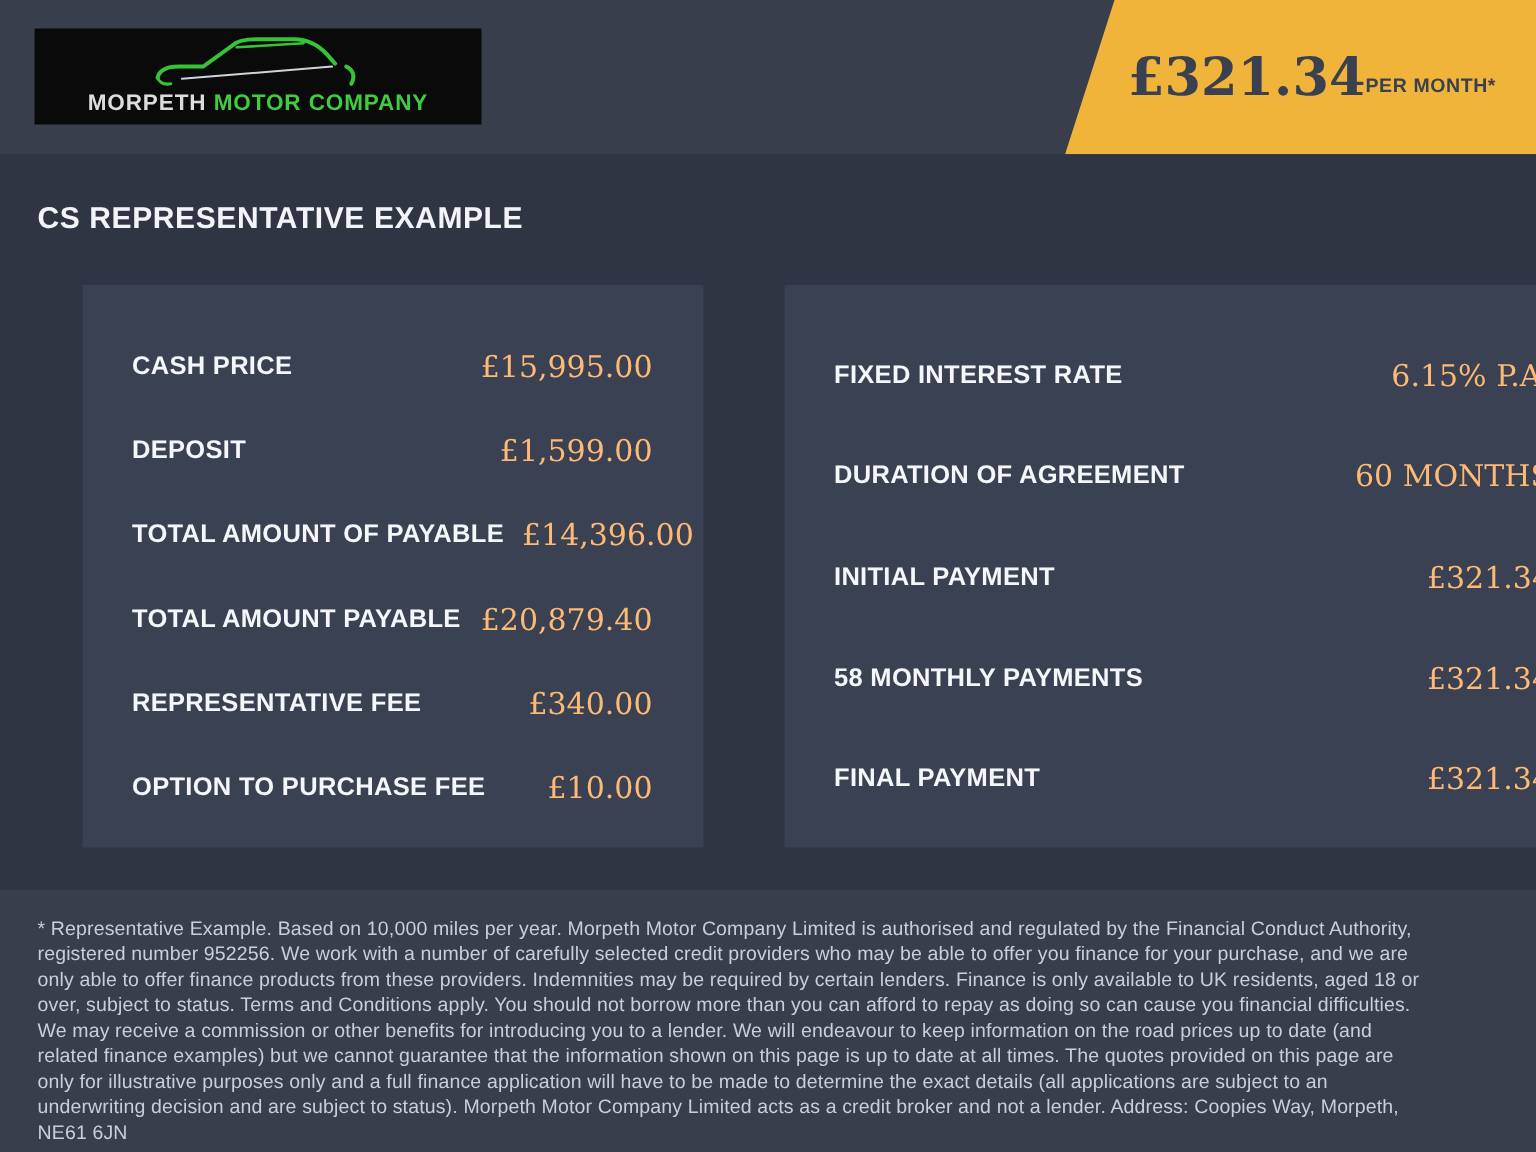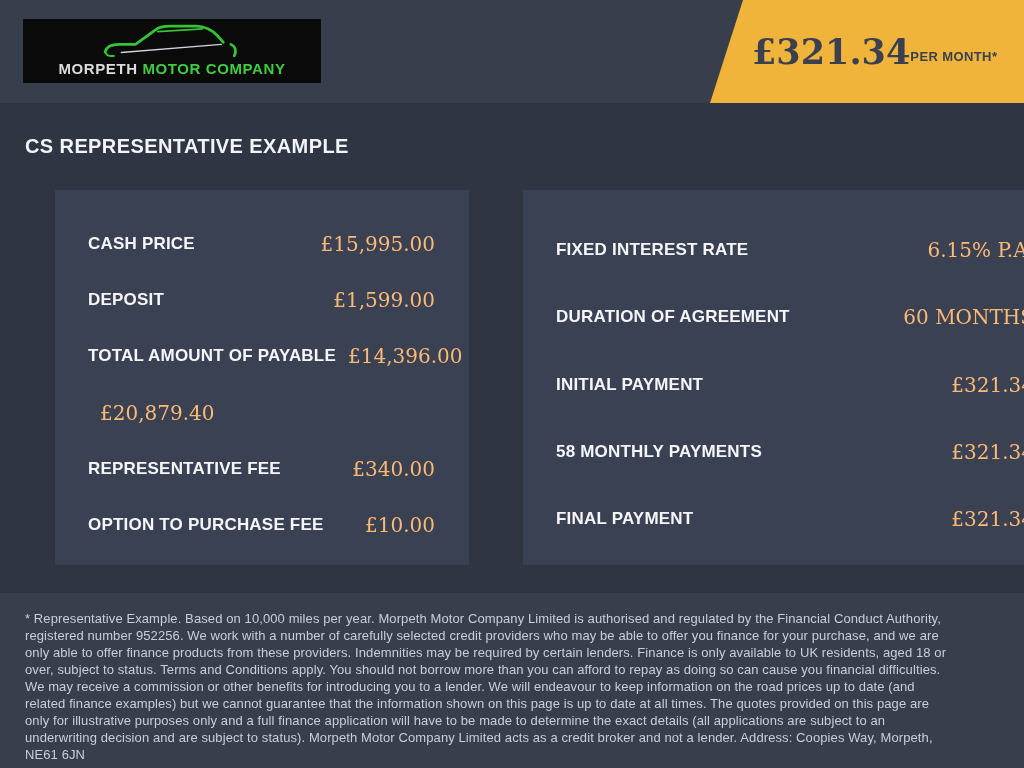--- a/index.html
+++ b/index.html
@@ -137,20 +137,21 @@
     </div>
     <div class="frow">
       <span class="lbl">DEPOSIT</span>
       <span class="val">£1,599.00</span>
     </div>
     <div class="frow">
       <span class="lbl">TOTAL AMOUNT OF PAYABLE</span>
       <span class="val">£14,396.00</span>
     </div>
     <div class="frow">
+      <span class="lbl">TOTAL AMOUNT PAYABLE</span>
       <span class="val">£20,879.40</span>
     </div>
     <div class="frow">
       <span class="lbl">REPRESENTATIVE FEE</span>
       <span class="val">£340.00</span>
     </div>
     <div class="frow">
       <span class="lbl">OPTION TO PURCHASE FEE</span>
       <span class="val">£10.00</span>
     </div>

